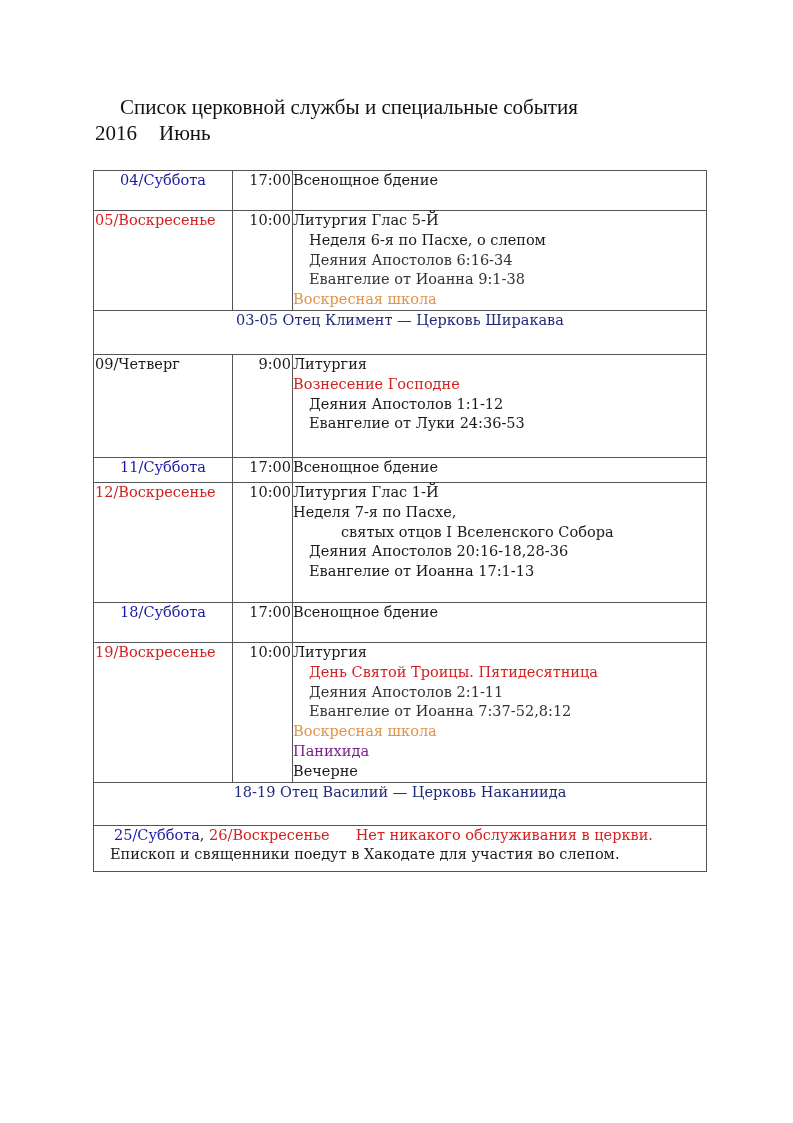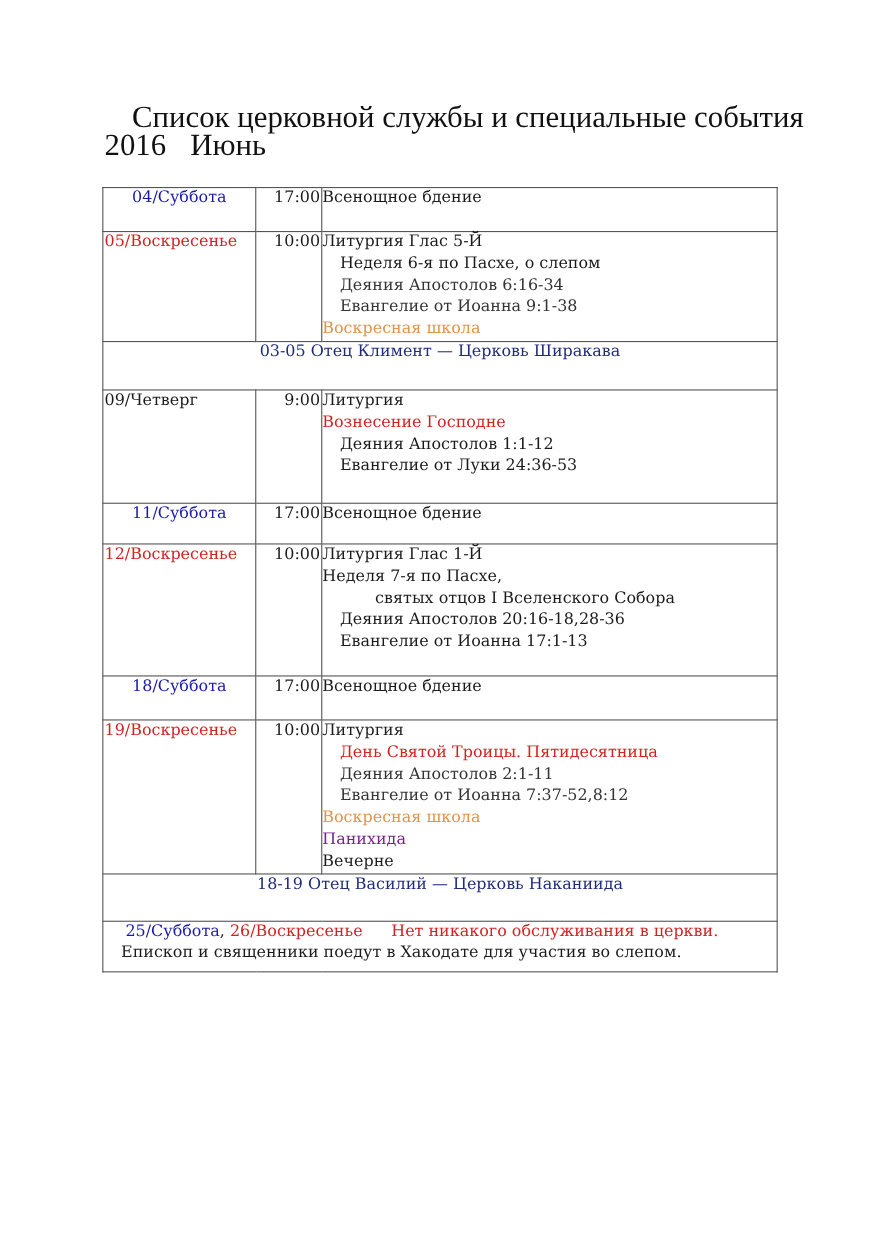--- a/index.html
+++ b/index.html
@@ -1,18 +1,18 @@
 <!DOCTYPE html>
 <html><head>
 <meta charset="utf-8">
 <style>
   html, body { margin:0; padding:0; background:#ffffff; }
   body { width:793px; height:1123px; position:relative; overflow:hidden;
          font-family:"DejaVu Serif", "Liberation Serif", serif; color:#1a1a1a; }
-  .title { position:absolute; left:95px; top:94px; font-size:28px; line-height:26px;
+  .title { position:absolute; left:95px; top:94px; font-size:21px; line-height:26px;
            font-family:"Liberation Serif", "DejaVu Serif", serif; color:#111; }
   .title .l1 { padding-left:25px; }
   .title .l2 span { margin-right:22px; }
   table { position:absolute; left:93px; top:170px; width:614px; border-collapse:collapse;
           font-size:14.5px; line-height:19.8px; table-layout:fixed; }
   td { border:1px solid #555; vertical-align:top; padding:0 1px; }
   td.date { width:136px; }
   td.time { width:57px; text-align:right; padding-right:1px; }
   td.desc { padding-left:0; }
   td.full { text-align:center; }
@@ -62,21 +62,21 @@
   <tr style="height:103px">
     <td class="date">09/Четверг</td>
     <td class="time">9:00</td>
     <td class="desc">
       <span class="line">Литургия</span>
       <span class="line red">Вознесение Господне</span>
       <span class="line ind1">Деяния Апостолов 1:1-12</span>
       <span class="line ind1">Евангелие от Луки 24:36-53</span>
     </td>
   </tr>
-  <tr style="height:37px">
+  <tr style="height:25px">
     <td class="date blue">11/Суббота</td>
     <td class="time">17:00</td>
     <td class="desc">
           <span class="line">Всенощное бдение</span>
         </td>
   </tr>
   <tr style="height:120px">
     <td class="date red">12/Воскресенье</td>
     <td class="time">10:00</td>
     <td class="desc">

